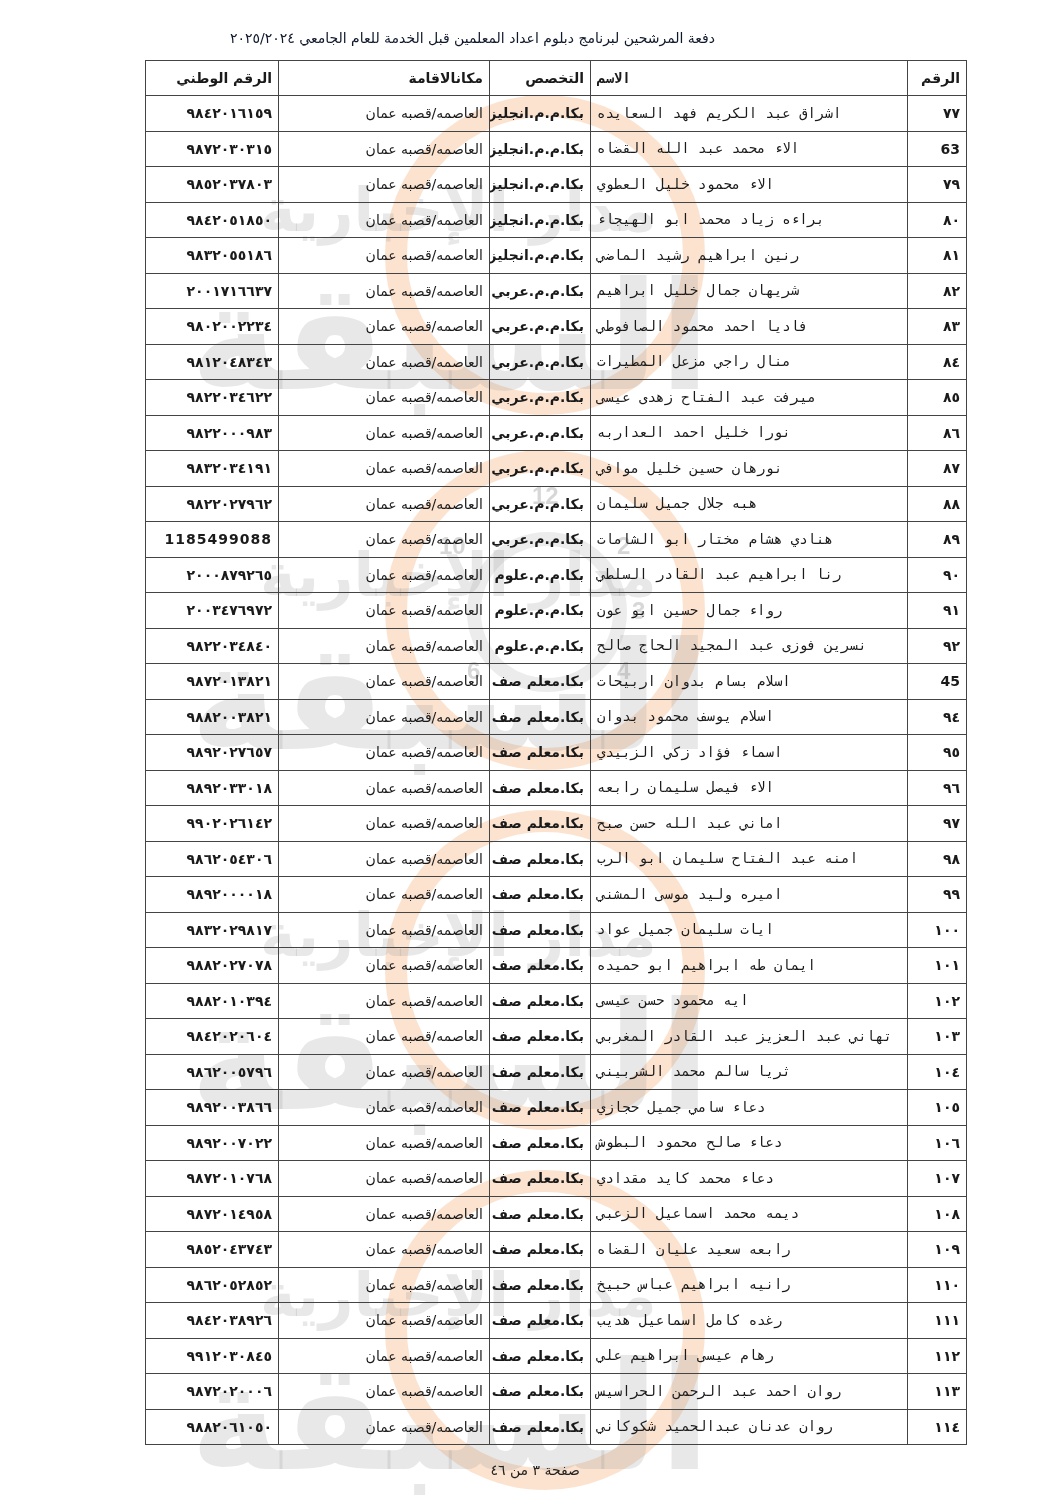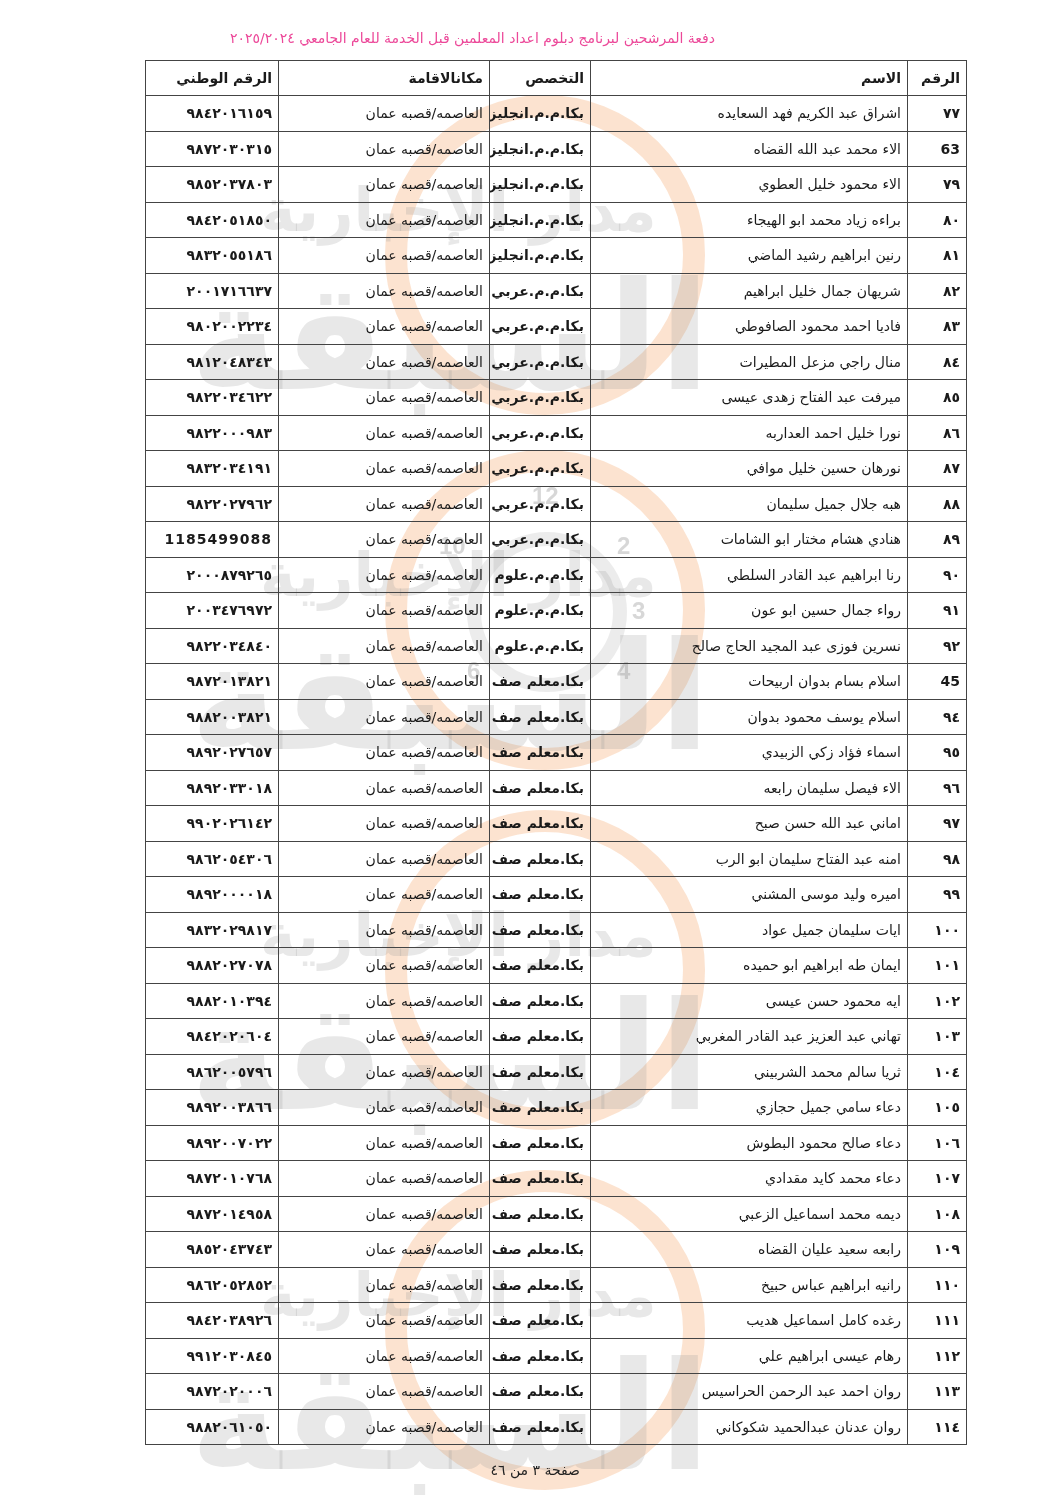--- a/index.html
+++ b/index.html
@@ -10,21 +10,21 @@
     overflow: hidden;
     font-family: "DejaVu Sans", "Liberation Sans", sans-serif;
     color: #1a1a1a;
   }
   .page-title {
     position: absolute;
     top: 30px; left: 200px; width: 545px;
     text-align: center;
     direction: rtl;
     font-size: 14px;
-    color: #ec4899;
+    color: #0f172a;
   }
   
   .wm { position: absolute; pointer-events: none; z-index: 0; }
   .wm-circle {
     border-radius: 50%;
     border: 22px solid rgba(245, 175, 120, 0.35);
     box-sizing: border-box;
   }
   .wm-inner {
     position: absolute; border-radius: 50%;
@@ -52,21 +52,21 @@
   table.data th, table.data td {
     border: 1px solid #444;
     height: 34.5px;
     padding: 0 6px;
     font-size: 14px;
     white-space: nowrap;
     overflow: hidden;
   }
   table.data th { font-weight: bold; height: 34px; }
   th.c-num, td.c-num { width: 46px; text-align: right; font-weight: bold; }
-  th.c-name, td.c-name { width: 304px; text-align: right; }
+  th.c-name, td.c-name { width: 304px; text-align: left; font-family: Liberation Mono, monospace; }
   th.c-spec, td.c-spec { width: 88px; text-align: right; font-weight: bold; }
   th.c-res, td.c-res { width: 198px; text-align: right; }
   th.c-id, td.c-id { width: 120px; text-align: right; }
   td.c-id { font-weight: bold; font-family: "DejaVu Sans", sans-serif; letter-spacing: 1px; }
   .page-footer {
     position: absolute;
     top: 1462px; left: 380px; width: 200px;
     text-align: right; direction: rtl;
     font-size: 14px; color: #222;
     z-index: 1;

